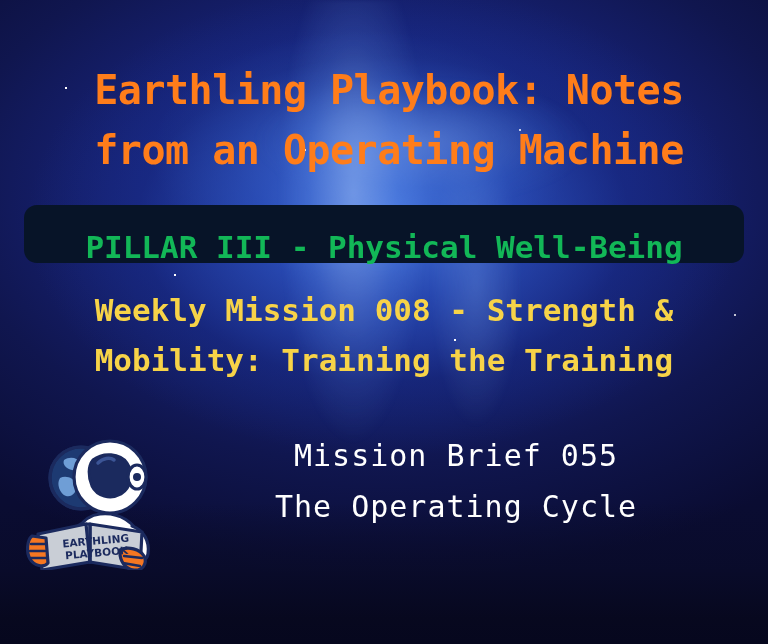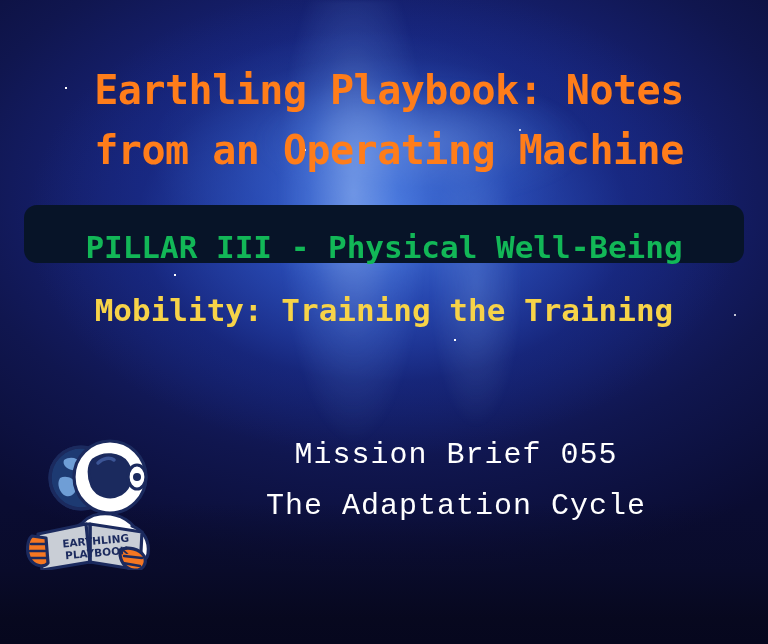--- a/index.html
+++ b/index.html
@@ -160,21 +160,20 @@
     line-height: 50px;
     white-space: nowrap;
   }
 
   .brief-block {
     position: absolute;
     top: 430px;
     left: 176px;
     width: 560px;
     text-align: center;
-    font-family: Liberation Mono, monospace;
   }
   .brief-line {
     color: #ffffff;
     font-size: 30px;
     font-weight: 400;
     line-height: 51px;
     letter-spacing: 1px;
     white-space: nowrap;
   }
 
@@ -203,26 +202,27 @@
     <div class="title-block">
       <div class="title-line">Earthling Playbook: Notes</div>
       <div class="title-line">from an Operating Machine</div>
     </div>
 
     <div class="pillar-banner">
       <div class="pillar-text">PILLAR III - Physical Well-Being</div>
     </div>
 
     <div class="mission-block">
+      <div class="mission-line">Weekly Mission 008 - Strength &amp;</div>
       <div class="mission-line">Mobility: Training the Training</div>
     </div>
 
     <div class="brief-block">
       <div class="brief-line">Mission Brief 055</div>
-      <div class="brief-line">The Adaptation Cycle</div>
+      <div class="brief-line">The Operating Cycle</div>
     </div>
 
     <div class="logo">
       <svg viewBox="0 0 150 140" width="150" height="140" xmlns="http://www.w3.org/2000/svg">
         <g stroke="#1b2a5e" stroke-width="3.2" stroke-linejoin="round" stroke-linecap="round">
 
           <circle cx="57" cy="48" r="31" fill="#1d3a72"></circle>
 
           <path d="M40 30 C46 26 54 28 57 33 C59 38 53 41 48 40 C43 39 38 35 40 30 Z" fill="#6f9ed6" stroke="none"></path>
           <path d="M36 48 C42 45 50 48 52 54 C54 61 48 68 42 66 C36 64 32 54 36 48 Z" fill="#6f9ed6" stroke="none"></path>

